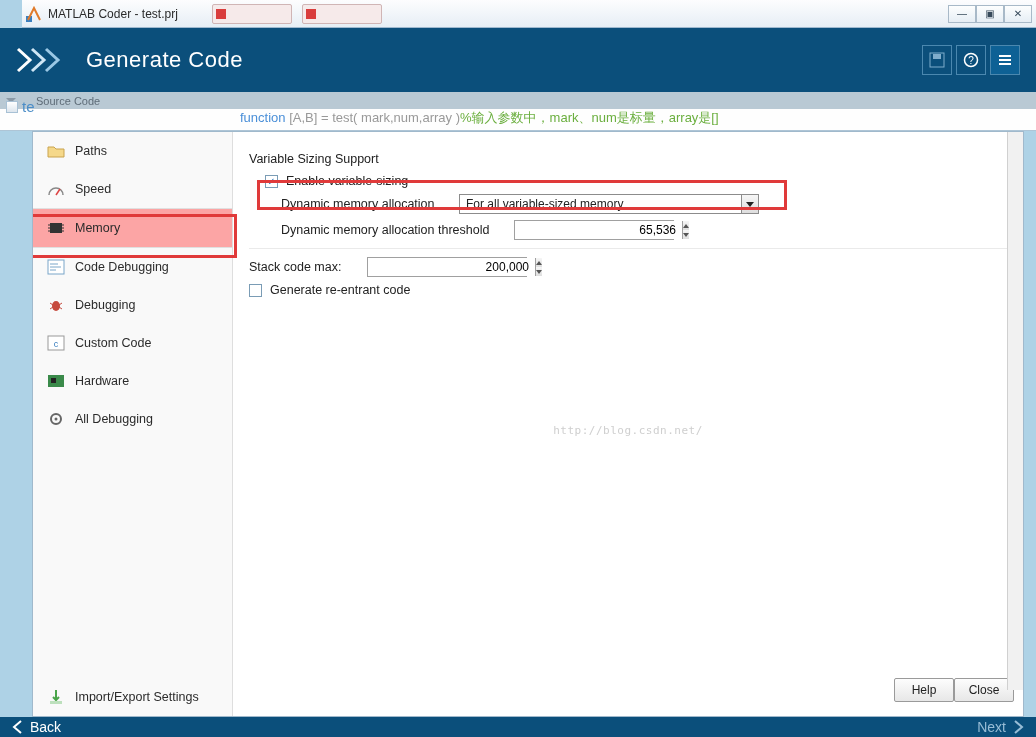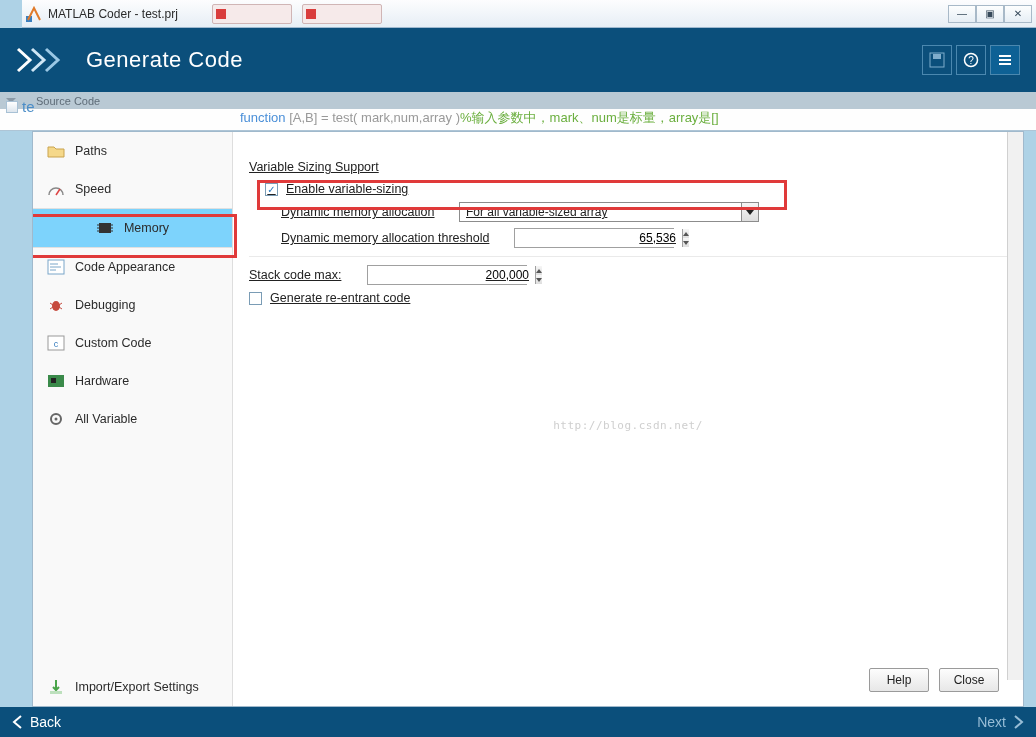--- a/index.html
+++ b/index.html
@@ -34,25 +34,25 @@
   .codepeek{height:22px;overflow:hidden;font-family:Consolas,monospace;font-size:13px;background:#fefefe;border-bottom:1px solid #aec5d6;padding-left:240px;color:#999;}
   .codepeek .kw{color:#4a8fd8;}
   .codepeek .cm{color:#6baf3f;}
   .sidebar-peek{position:absolute;left:6px;top:98px;font-size:15px;color:#4b8dc7;display:flex;align-items:center;gap:4px;}
   .sidebar-peek .fileicon{width:12px;height:12px;background:linear-gradient(#fff,#dce5ed);border:1px solid #a8c1d5;}
   
   
   .mainrow{flex:1; display:flex; background:#fff; border:1px solid #a0b9cc; margin:0 8px 2px 2px; position:relative; overflow:hidden;}
   .sidebar{width:200px;background:#f9f9f9;border-right:1px solid #dedede;display:flex;flex-direction:column;}
   .navitem{display:flex;align-items:center;gap:10px;padding:10px 14px;font-size:12.5px;color:#2b2b2b;cursor:default;}
-  .navitem.selected{background:#7dd3fc;border-top:1px solid #e0e0e0;border-bottom:1px solid #e0e0e0;justify-content:center;}
+  .navitem.selected{background:#fca5a5;border-top:1px solid #e0e0e0;border-bottom:1px solid #e0e0e0;}
   .navitem .navicon{width:18px;height:18px;display:flex;align-items:center;justify-content:center;}
   .navbottom{margin-top:auto;}
   
-  .content{flex:1;background:#fff;position:relative;padding:28px 16px;font-size:12.5px;color:#222;text-decoration:underline;}
+  .content{flex:1;background:#fff;position:relative;padding:20px 16px;font-size:12.5px;color:#222;}
   .grouphdr{font-size:12.5px;margin-bottom:8px;}
   .indent{padding-left:16px;}
   .row{display:flex;align-items:center;gap:8px;margin:6px 0;}
   .checkbox{width:13px;height:13px;border:1px solid #7a9cb5;background:#fff;display:flex;align-items:center;justify-content:center;font-size:10px;color:#2878bd;}
   .label{white-space:nowrap;}
   .dropdown{display:flex;align-items:center;border:1px solid #8c8c8c;height:20px;background:#fff;}
   .dropdown .ddtext{flex:1;padding:0 6px;font-size:12px;border-right:1px solid #8c8c8c;height:100%;display:flex;align-items:center;}
   .dropdown .ddbtn{width:16px;height:100%;background:linear-gradient(#f6f6f6,#dedede);display:flex;align-items:center;justify-content:center;}
   .ddbtn .tri{width:0;height:0;border-left:4px solid transparent;border-right:4px solid transparent;border-top:5px solid #222;}
   .spinner{display:flex;align-items:stretch;border:1px solid #a0a0a0;height:20px;width:160px;}
@@ -63,25 +63,25 @@
   .sp.up .tr{border-bottom:4px solid #555;}
   .sp.dn .tr{border-top:4px solid #555;}
   .hr{border:none;border-top:1px solid #eaeaea;margin:8px 0;}
   
   
   .redbox{position:absolute;border:3px solid #e03a3a;pointer-events:none;}
   
   .watermark{position:absolute;left:0;right:0;top:50%;text-align:center;font-size:11px;color:#cfcfcf;font-family:Consolas,monospace;letter-spacing:0.5px;pointer-events:none;}
   
   
-  .dlgbtns{position:absolute;right:24px;bottom:14px;display:flex;gap:10px;}
+  .dlgbtns{position:absolute;right:9px;bottom:14px;display:flex;}
   .btn{min-width:60px;height:24px;border:1px solid #9a9a9a;background:linear-gradient(#fdfdfd,#e7e7e7);font-size:12px;color:#222;border-radius:2px;padding:0 12px;}
   
   
-  .footer{height:30px;background:#0b4f7b;display:flex;align-items:center;color:#fff;padding:0 12px;font-size:14px;}
+  .footer{height:20px;background:#0b4f7b;display:flex;align-items:center;color:#fff;padding:0 12px;font-size:14px;}
   .footer .flspacer{flex:1;}
   .footer .backbtn{display:flex;align-items:center;gap:6px;}
   .footer .nextbtn{display:flex;align-items:center;gap:6px;color:#98bdd6;}
   
   
   .scrollbar{position:absolute;right:0;top:0;bottom:26px;width:16px;background:#f1f1f1;border-left:1px solid #d0d0d0;}
 </style>
 </head>
 <body>
 
@@ -188,21 +188,21 @@
     </div>
     <div class="navitem">
       <div class="navicon">
               <svg width="18" height="16">
                 <rect x="1" y="1" width="16" height="14" fill="#fff" stroke="#7aa6c9"></rect>
                 <line x1="3" y1="5" x2="11" y2="5" stroke="#7aa6c9"></line>
                 <line x1="3" y1="8" x2="14" y2="8" stroke="#7aa6c9"></line>
                 <line x1="3" y1="11" x2="9" y2="11" stroke="#7aa6c9"></line>
               </svg>
             </div>
-      <span>Code Appearance</span>
+      <span>Code Debugging</span>
     </div>
     <div class="navitem">
       <div class="navicon">
               <svg width="18" height="16">
                 <ellipse cx="9" cy="9" rx="4" ry="5" fill="#c64a3e"></ellipse>
                 <line x1="3" y1="6" x2="6" y2="8" stroke="#c64a3e"></line>
                 <line x1="3" y1="12" x2="6" y2="10" stroke="#c64a3e"></line>
                 <line x1="15" y1="6" x2="12" y2="8" stroke="#c64a3e"></line>
                 <line x1="15" y1="12" x2="12" y2="10" stroke="#c64a3e"></line>
               </svg>
@@ -227,21 +227,21 @@
             </div>
       <span>Hardware</span>
     </div>
     <div class="navitem">
       <div class="navicon">
               <svg width="18" height="16">
                 <circle cx="9" cy="8" r="5" fill="none" stroke="#666" stroke-width="2"></circle>
                 <circle cx="9" cy="8" r="1.5" fill="#666"></circle>
               </svg>
             </div>
-      <span>All Variable</span>
+      <span>All Debugging</span>
     </div>
     <div class="navbottom">
       <div class="navitem">
         <div class="navicon">
                 <svg width="18" height="16">
                   <path d="M9 1v10m-3-3l3 3 3-3" stroke="#4aa54a" stroke-width="2" fill="none"></path>
                   <rect x="3" y="12" width="12" height="3" fill="#bde0bd"></rect>
                 </svg>
               </div>
         <span>Import/Export Settings</span>
@@ -253,21 +253,21 @@
     <div class="grouphdr">Variable Sizing Support</div>
     <div class="indent">
       <div class="row">
         <div class="checkbox">✓</div>
         <span class="label">Enable variable-sizing</span>
       </div>
       <div class="indent">
         <div class="row">
           <span class="label" style="width:170px;text-align:left;">Dynamic memory allocation</span>
           <div class="dropdown" style="width:300px;">
-            <div class="ddtext">For all variable-sized array</div>
+            <div class="ddtext">For all variable-sized memory</div>
             <div class="ddbtn">
                     <div class="tri"></div>
                   </div>
           </div>
         </div>
         <div class="row">
           <span class="label" style="width:225px;">Dynamic memory allocation threshold</span>
           <div class="spinner">
             <input value="65,536" style="">
             <div class="spinbtns">

